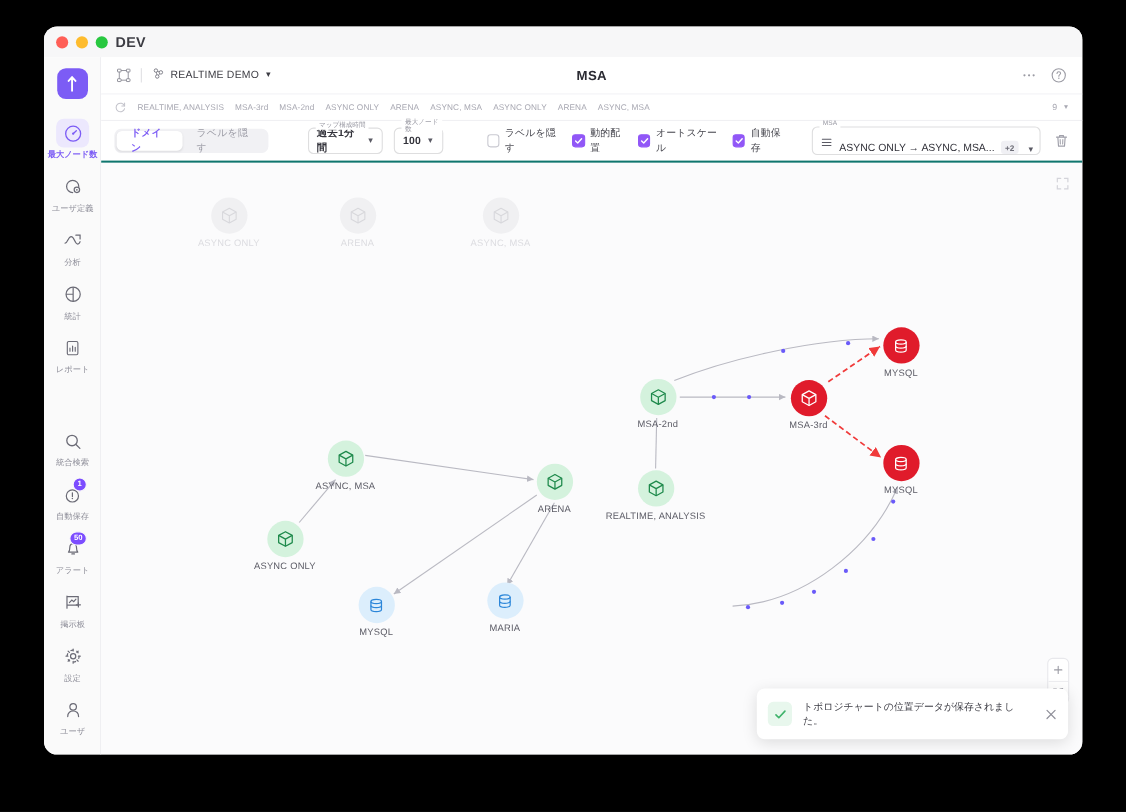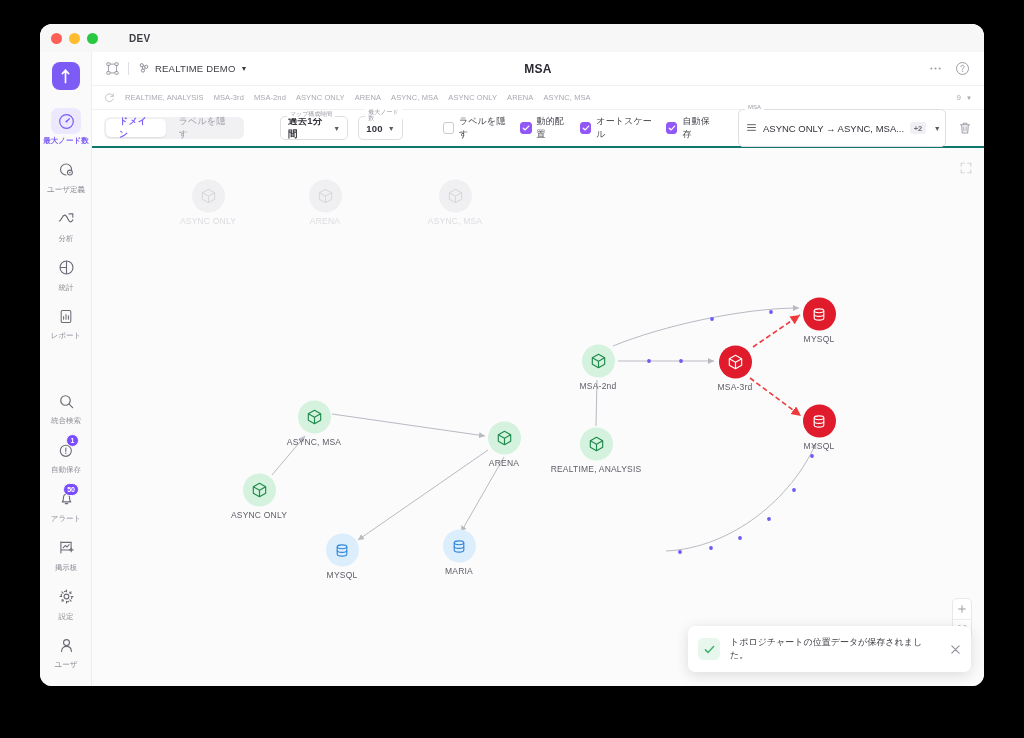--- a/index.html
+++ b/index.html
@@ -22,21 +22,21 @@
   #titlebar {
     position: absolute; left: 0; top: 0; width: 944px; height: 28px;
     background: #f7f7f8;
     display: flex; align-items: center; padding-left: 11px;
   }
   .traffic { width: 11px; height: 11px; border-radius: 50%; margin-right: 7px; }
   .tl-red { background: #ff5f57; }
   .tl-yellow { background: #febc2e; }
   .tl-green { background: #28c840; }
   #titlebar-label {
-    margin-left: 24px; font-size: 10px; font-weight: bold; color: #3c3c43;
+    margin-left: 0; font-size: 13px; font-weight: bold; color: #3c3c43;
     letter-spacing: .3px;
   }
   
   #rail {
     position: absolute; left: 0; top: 28px; width: 52px; height: 634px;
     background: #fafafa; border-right: 1px solid #eeeef1;
     padding-top: 6px;
   }
   .rail-item {
     width: 52px; display: flex; flex-direction: column;
@@ -124,22 +124,22 @@
   }
   .field-val { font-size: 9.5px; color: #33333b; font-weight: bold; letter-spacing: .2px; }
   .chk-group { display: flex; align-items: center; gap: 5px; cursor: pointer; }
   .chk {
     width: 12px; height: 12px; border-radius: 3px; border: 1.2px solid #c9c9d1;
     background: #fff; display: flex; align-items: center; justify-content: center;
   }
   .chk.on { background: #9157f7; border-color: #9157f7; }
   .chk-label { font-size: 9px; color: #44444c; letter-spacing: .1px; }
   #msa-select {
-    position: relative; height: 38px; min-width: 208px; border: 1px solid #dededf;
-    border-radius: 5px; display: flex; align-items: center; padding: 0 7px; gap: 6px;
+    position: relative; height: 26px; min-width: 208px; border: 1px solid #dededf;
+    border-radius: 5px; display: flex; align-items: flex-end; padding: 0 7px; gap: 6px;
     background: #fff; cursor: pointer;
   }
   #msa-select-text { font-size: 9.5px; color: #33333b; white-space: nowrap; }
   #msa-plus {
     font-size: 7.5px; background: #f0f0f4; color: #6e6e78; border-radius: 3px;
     padding: 1.5px 3.5px; font-weight: bold;
   }
   #trash-btn { color: #a0a0aa; cursor: pointer; display: flex; margin-left: 2px; }
   
   #canvas {

